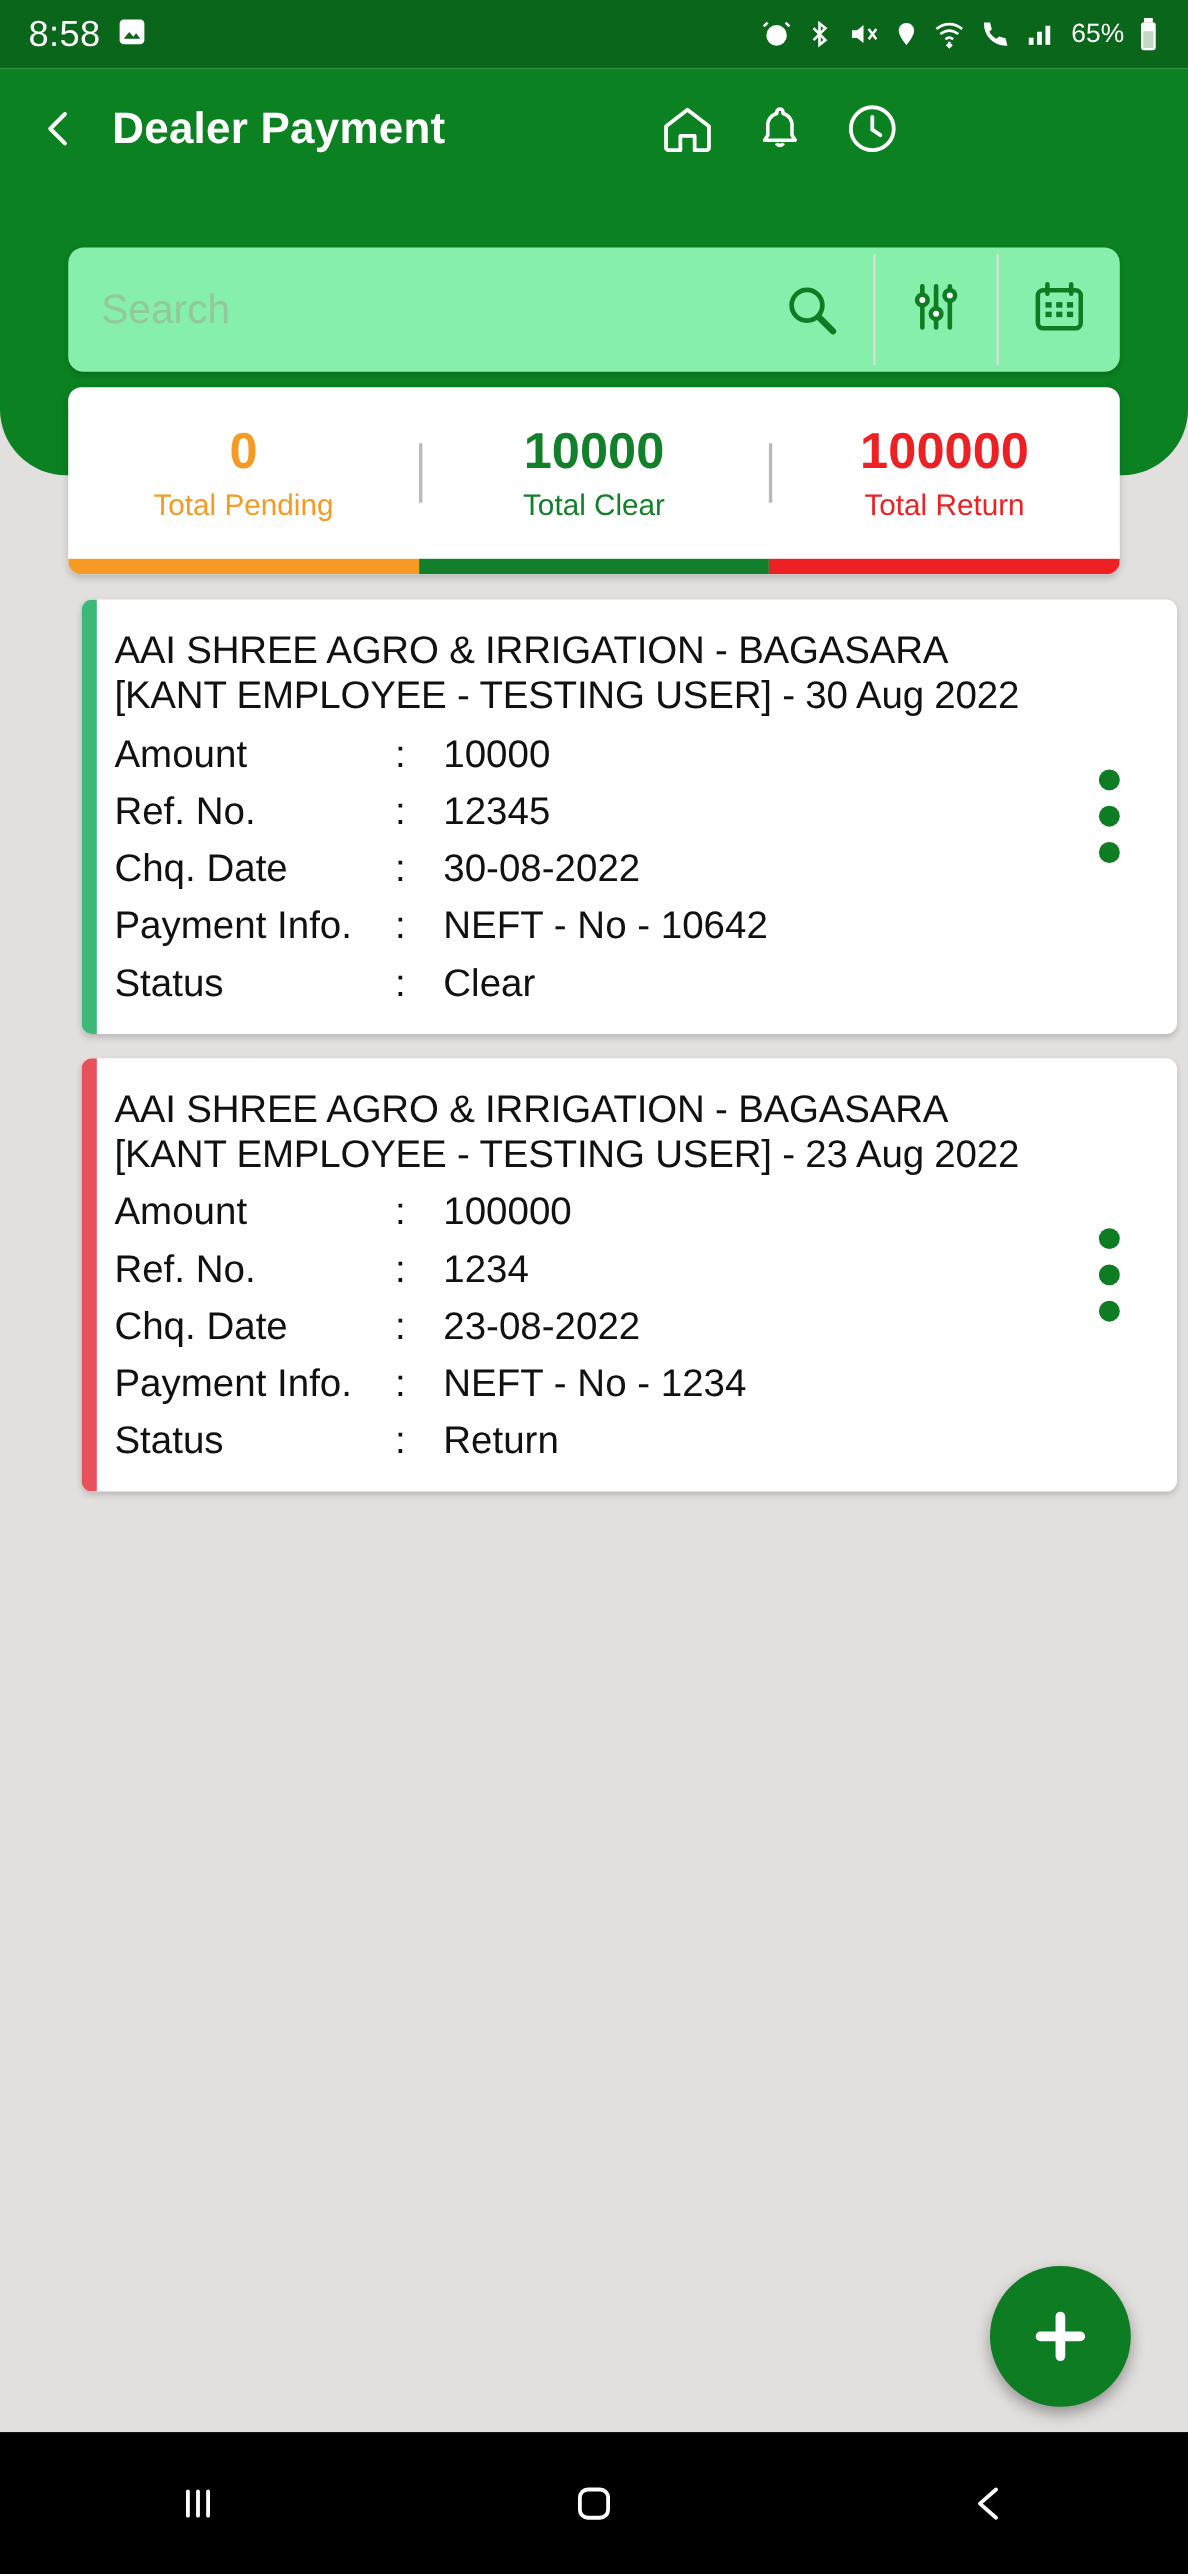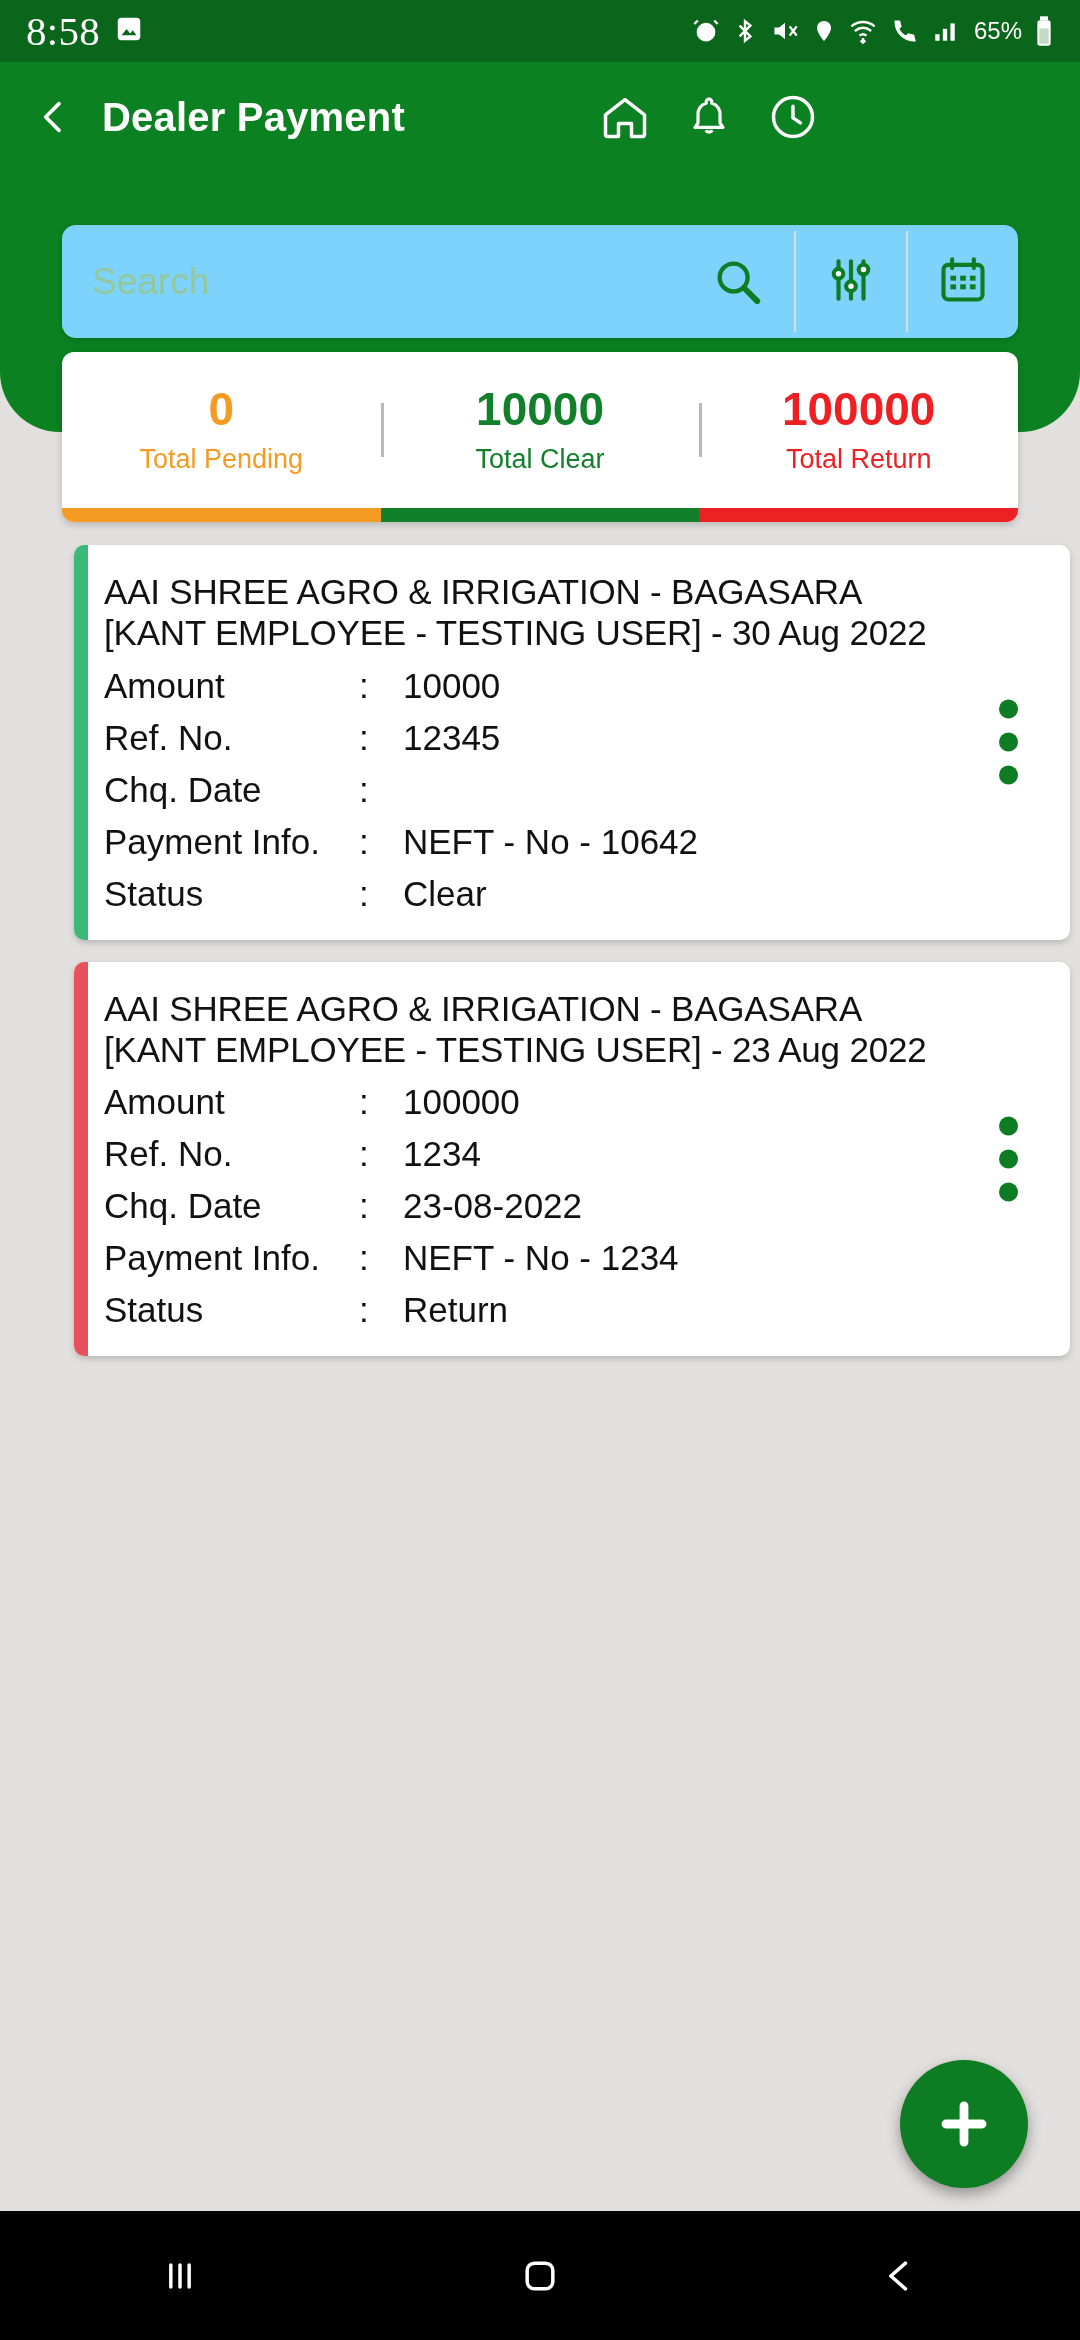--- a/index.html
+++ b/index.html
@@ -10,21 +10,21 @@
     overflow:hidden;
     position:relative;
   }
 
   
   .statusbar{
     position:absolute; top:0; left:0; width:1080px; height:62px;
     background:#09661b; color:#fff;
     display:flex; align-items:center; padding:0 26px;
   }
-  .sb-time{ font-size:41px; letter-spacing:.3px;font-family:Liberation Serif, serif; }
+  .sb-time{ font-size:33px; letter-spacing:.3px; }
   .sb-left{ display:flex; align-items:center; gap:14px; }
   .sb-right{ margin-left:auto; display:flex; align-items:center; gap:12px; }
   .sb-right svg{ display:block; }
   .sb-batt{ font-size:24px; margin-left:4px; }
 
   
   .header{
     position:absolute; top:62px; left:0; width:1080px; height:370px;
     background:#0b8121;
     border-bottom-left-radius:60px; border-bottom-right-radius:60px;
@@ -36,21 +36,21 @@
   .back-btn{ width:52px; height:70px; display:flex; align-items:center; justify-content:center; }
   .title{
     color:#fff; font-size:40px; font-weight:bold; margin-left:22px; letter-spacing:.2px;
   }
   .appbar-actions{ margin-left:auto; display:flex; align-items:center; gap:34px; padding-right:10px;}
   .appbar-actions svg{ display:block; }
 
   
   .searchwrap{
     position:absolute; top:225px; left:62px; width:956px; height:113px;
-    background:#7dd3fc; border-radius:14px; display:flex; align-items:stretch;
+    background:#86efac; border-radius:14px; display:flex; align-items:stretch;
     box-shadow:0 2px 5px rgba(0,0,0,.16);
   }
   .search-field{ flex:1; display:flex; align-items:center; padding:0 24px 0 30px; }
   .search-input{
     flex:1; border:0; outline:none; font-size:37px; color:#3d3d3d;
     font-family:"Liberation Sans", sans-serif; background:transparent;
   }
   .search-input::placeholder{ color:#93c79c; }
   .search-ico{ padding-left:10px; padding-right:6px; display:flex; align-items:center;}
   .vdiv{ width:2px; background:#dcdcdc; margin:6px 0; }
@@ -285,20 +285,21 @@
       <div class="pvalue">10000</div>
     </div>
     <div class="prow">
       <div class="plabel">Ref. No.</div>
       <div class="pcolon">:</div>
       <div class="pvalue">12345</div>
     </div>
     <div class="prow">
       <div class="plabel">Chq. Date</div>
       <div class="pcolon">:</div>
+      <div class="pvalue">30-08-2022</div>
     </div>
     <div class="prow">
       <div class="plabel">Payment Info.</div>
       <div class="pcolon">:</div>
       <div class="pvalue">NEFT  - No - 10642</div>
     </div>
     <div class="prow">
       <div class="plabel">Status</div>
       <div class="pcolon">:</div>
       <div class="pvalue">Clear</div>

